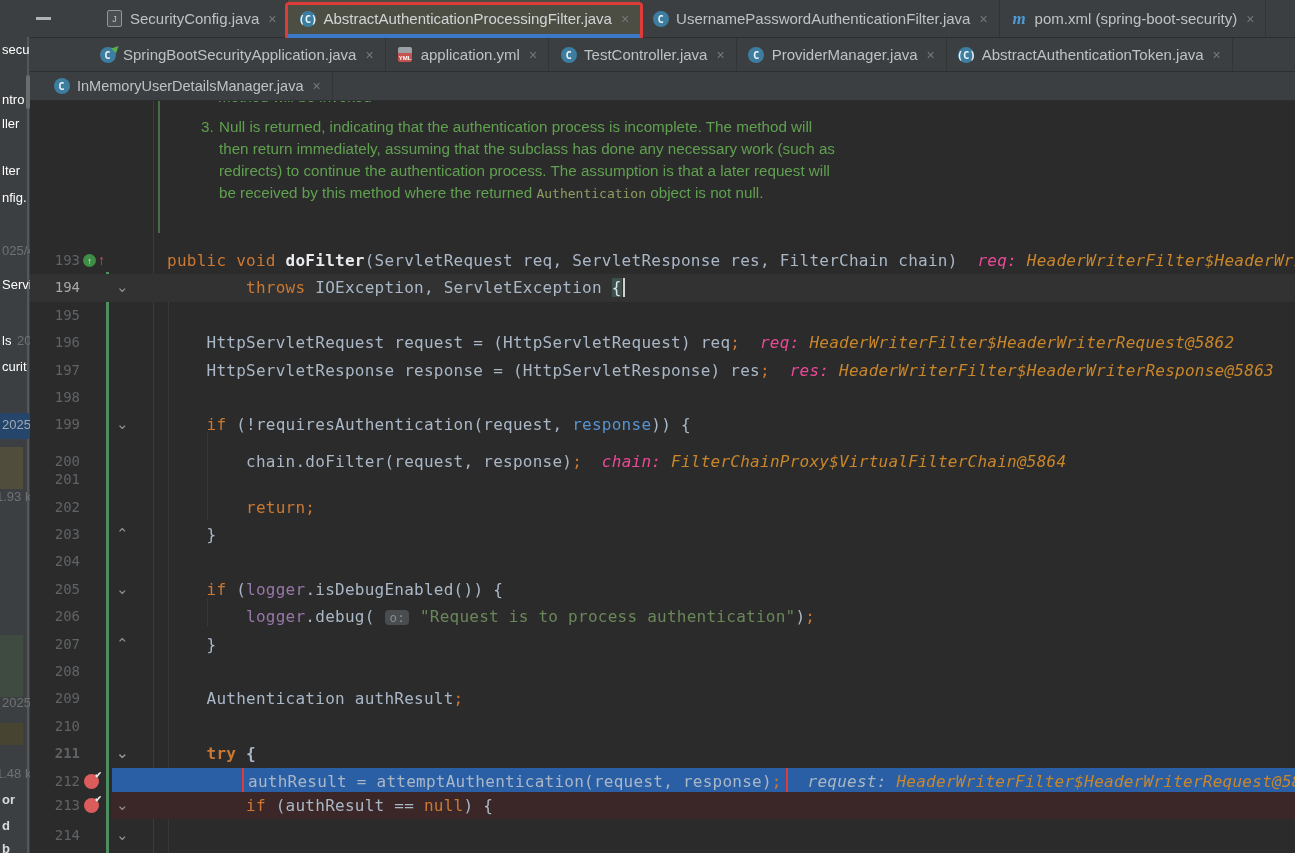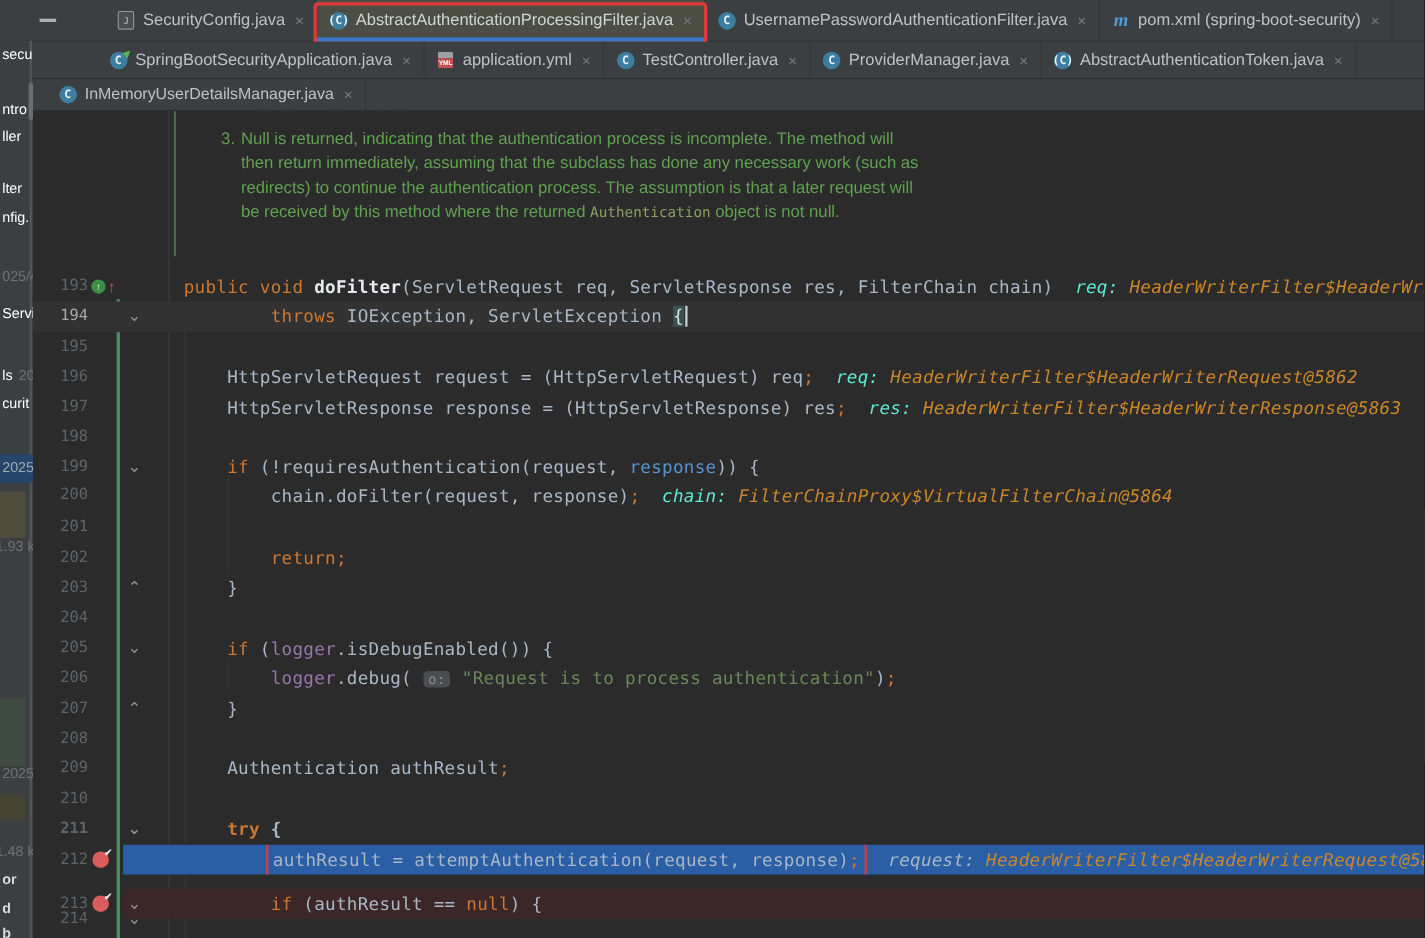--- a/index.html
+++ b/index.html
@@ -58,21 +58,21 @@
   .fold{position:absolute;left:86px;top:0;color:#8F9396;font-size:15px;line-height:27.4px;font-family:"DejaVu Sans",sans-serif;}
   .bpicon{position:absolute;left:54px;top:6px;width:15px;height:15px;border-radius:50%;background:#DB5C5C;}
   .bpicon::after{content:"✔";position:absolute;top:-4px;right:-3px;font-size:9px;color:#E6EAED;font-weight:bold;}
   .ovricon{position:absolute;left:53px;top:7px;width:13px;height:13px;border-radius:50%;background:#3F8E47;
            color:#EDF4EE;font-size:9px;display:flex;align-items:center;justify-content:center;}
   .redup{position:absolute;left:68px;top:4px;color:#D25252;font-weight:bold;font-size:14px;line-height:18px;}
   .codetext{position:absolute;left:137px;top:0;right:0;white-space:pre;overflow:hidden;
             font-family:"DejaVu Sans Mono",monospace;font-size:16px;letter-spacing:0.25px;line-height:27.4px;}
   .kw{color:#CC7832}.d{color:#A9B7C6}.m{color:#E9EBEE;font-weight:bold}.semi{color:#CC7832}
   .str{color:#6A8759}.fld{color:#9876AA}.cm{color:#7F7F7F}.blue{color:#5693CF}
-  .hl{color:#5eead4;font-style:italic}.hv{color:#C9862B;font-style:italic}
+  .hl{color:#ec4899;font-style:italic}.hv{color:#C9862B;font-style:italic}
   .exec .hl{color:#A9B7C3}
   .chip{background:#4A4D50;color:#8A8D90;border-radius:4px;padding:0 4px;font-size:12.5px;margin:0 1px;}
   .brace{background:#3B514E;color:#DDE2E6;}
   .caretbar{display:inline-block;width:2px;height:19px;background:#CFD2D4;vertical-align:-4px;margin-left:1px;}
   .redbox{border:2.5px solid #E03A3A;border-radius:2px;padding:16px 4px;margin-left:-4px;}
 </style>
 </head>
 <body>
 
 <div id="stage">
@@ -227,21 +227,21 @@
           <div class="codetext"><span class="d">    </span><span class="d">HttpServletResponse response = (HttpServletResponse) res</span><span class="semi">;</span><span class="d">  </span><span class="hl">res: </span><span class="hv">HeaderWriterFilter$HeaderWriterResponse@5863</span></div>
         </div>
         <div class="code-row" style="top: 284px; padding-left: 37px;">
           <div class="lnum">198</div>
         </div>
         <div class="code-row" style="top: 311.4px;">
           <div class="lnum">199</div>
           <div class="fold">⌄</div>
           <div class="codetext"><span class="d">    </span><span class="kw">if </span><span class="d">(!requiresAuthentication(request, </span><span class="blue">response</span><span class="d">)) {</span></div>
         </div>
-        <div class="code-row" style="top: 337px;">
+        <div class="code-row" style="top: 348px;">
           <div class="lnum">200</div>
           <div class="codetext"><span class="d">        </span><span class="d">chain.doFilter(request, response)</span><span class="semi">;</span><span class="d">  </span><span class="hl">chain: </span><span class="hv">FilterChainProxy$VirtualFilterChain@5864</span></div>
         </div>
         <div class="code-row" style="top: 366.2px;">
           <div class="lnum">201</div>
         </div>
         <div class="code-row" style="top: 393.6px;">
           <div class="lnum">202</div>
           <div class="codetext"><span class="d">        </span><span class="kw">return</span><span class="semi">;</span></div>
         </div>
@@ -281,21 +281,21 @@
           <div class="lnum">211</div>
           <div class="fold">⌄</div>
           <div class="codetext"><span class="d">    </span><span class="kw">try </span><span class="d">{</span></div>
         </div>
         <div class="code-row exec" style="top: 667.6px;">
           <div class="rowbg exec"></div>
           <div class="lnum">212</div>
           <div class="bpicon"></div>
           <div class="codetext"><span class="d">        </span><span class="redbox"><span class="d">authResult = attemptAuthentication(request, response)</span><span class="semi">;</span></span><span class="d">  </span><span class="hl">request: </span><span class="hv">HeaderWriterFilter$HeaderWriterRequest@5862</span></div>
         </div>
-        <div class="code-row" style="top: 708px;">
+        <div class="code-row" style="top: 692px;">
           <div class="rowbg bp"></div>
           <div class="lnum">213</div>
           <div class="bpicon"></div>
           <div class="fold">⌄</div>
           <div class="codetext"><span class="d">        </span><span class="kw">if </span><span class="d">(authResult == </span><span class="kw">null</span><span class="d">) {</span></div>
         </div>
         <div class="code-row" style="top: 722.4px;">
           <div class="lnum">214</div>
           <div class="fold">⌄</div>
         </div>

